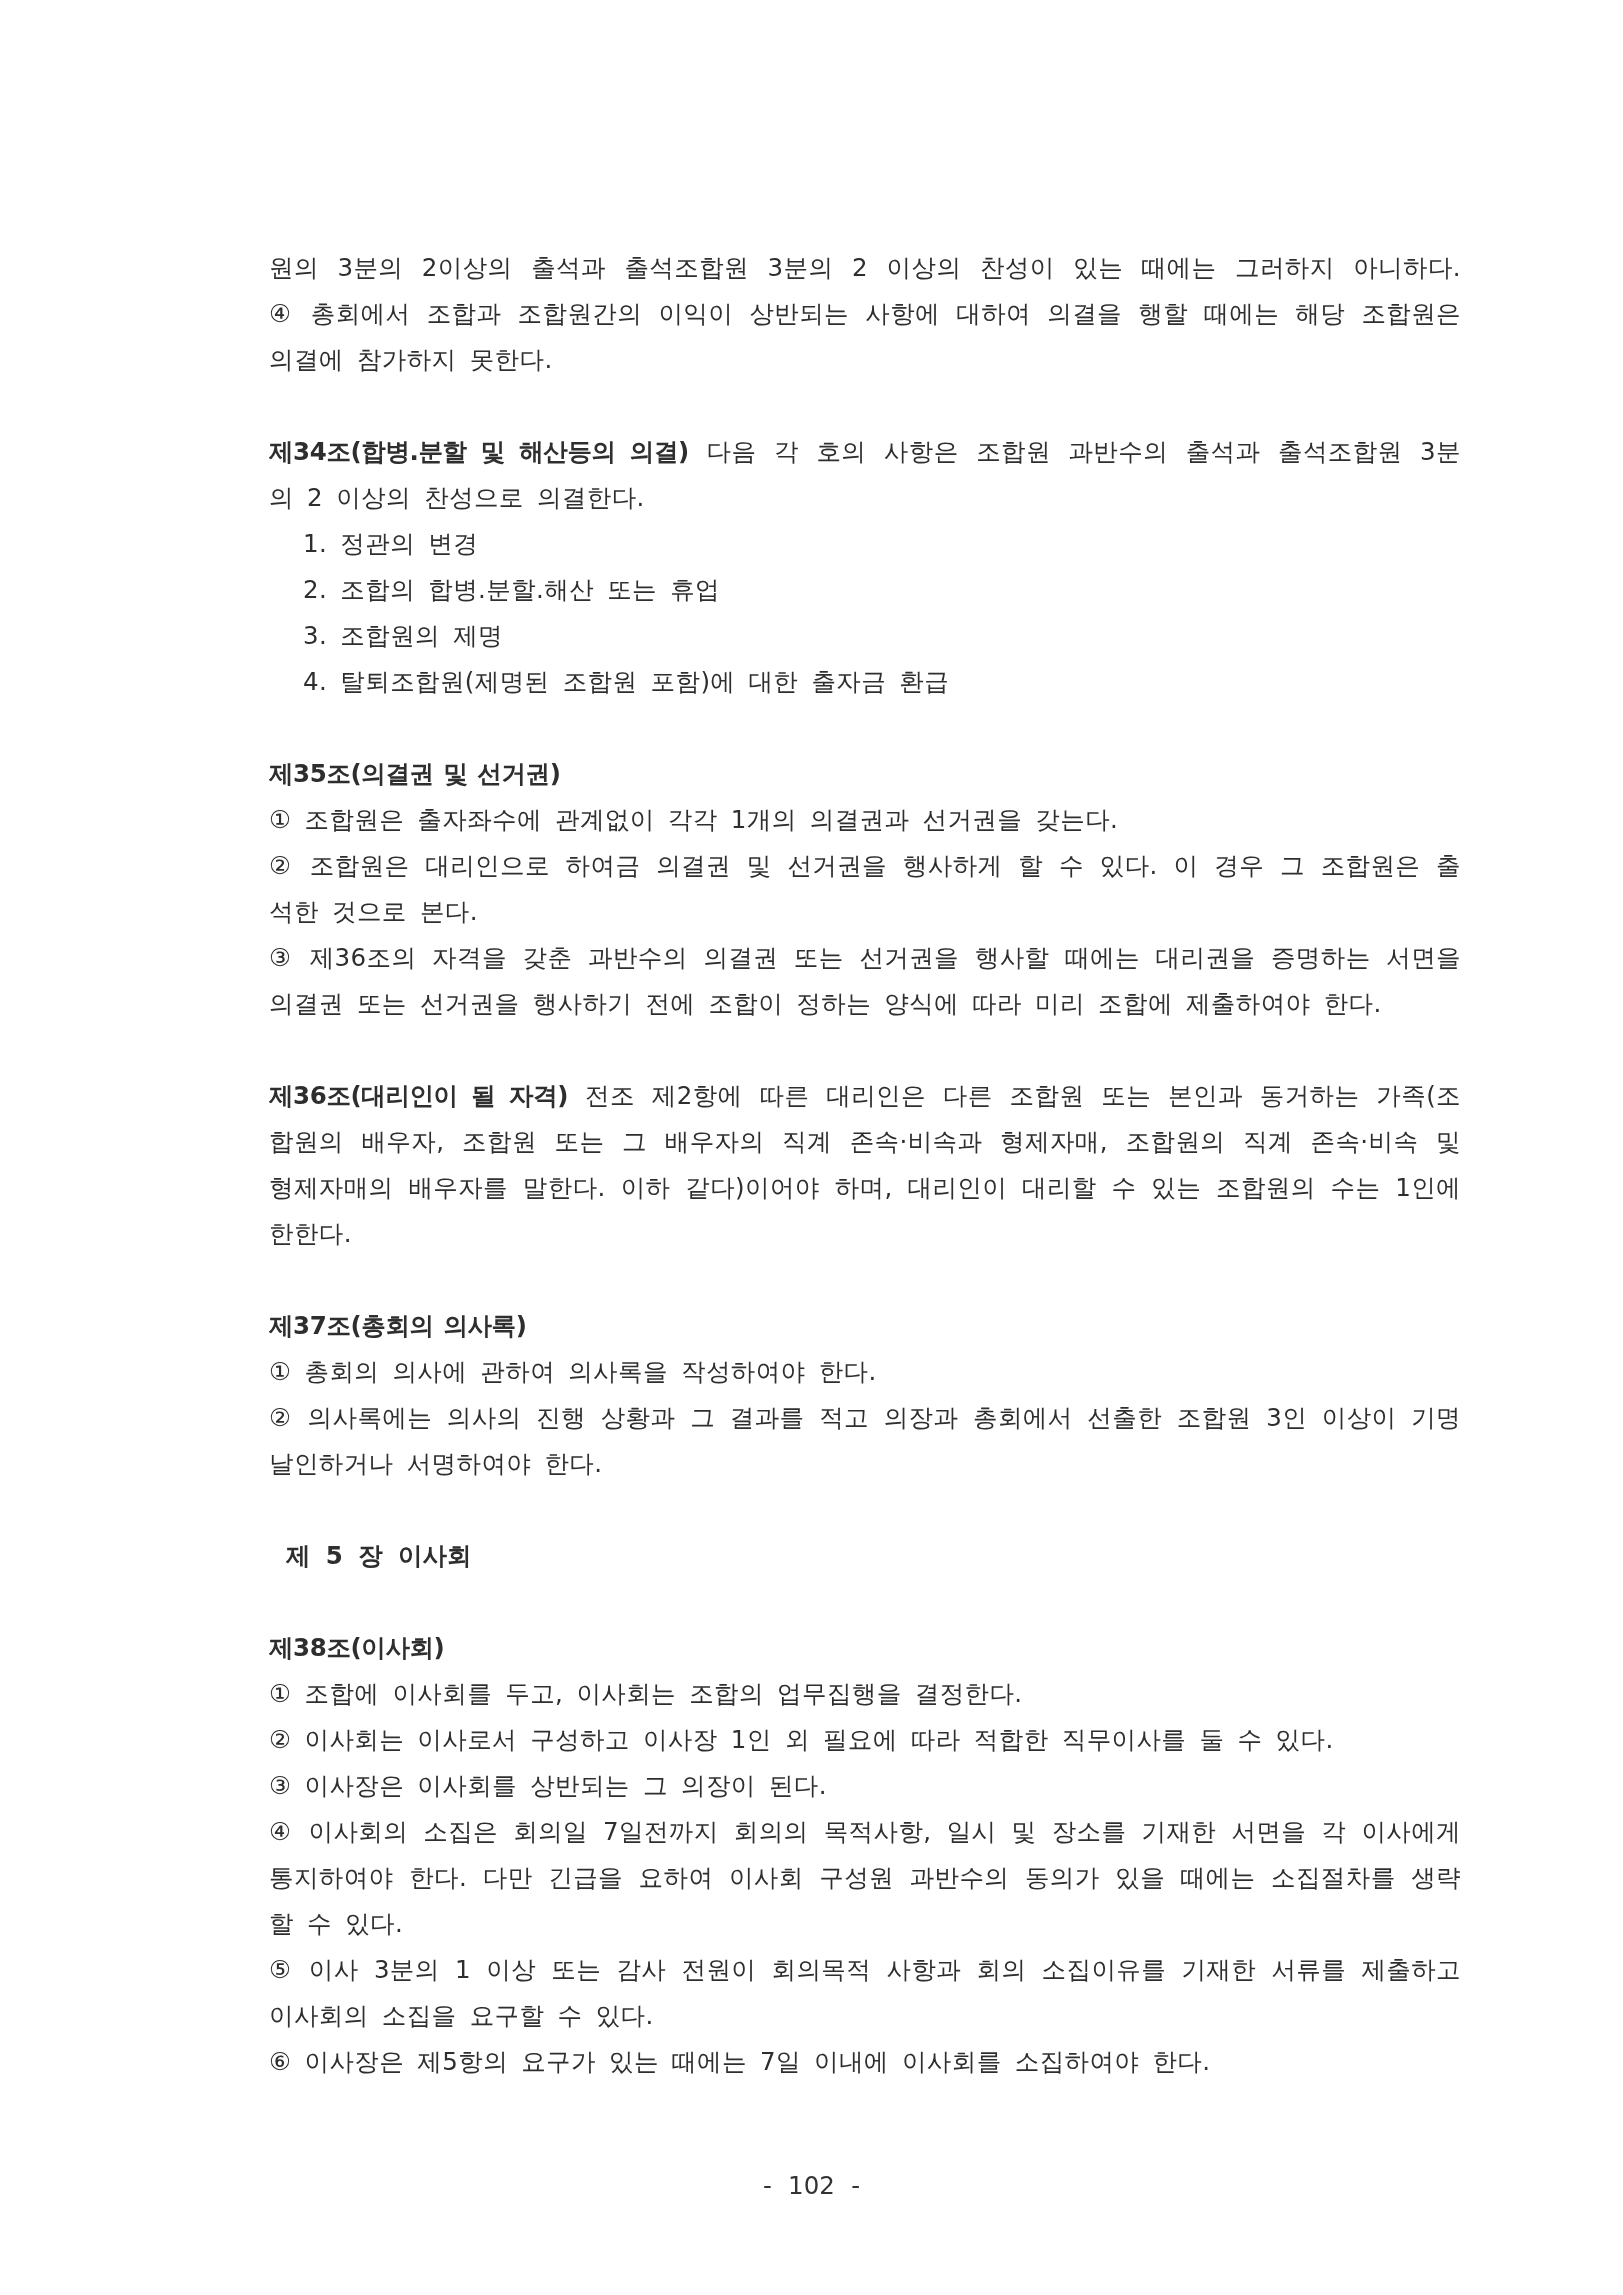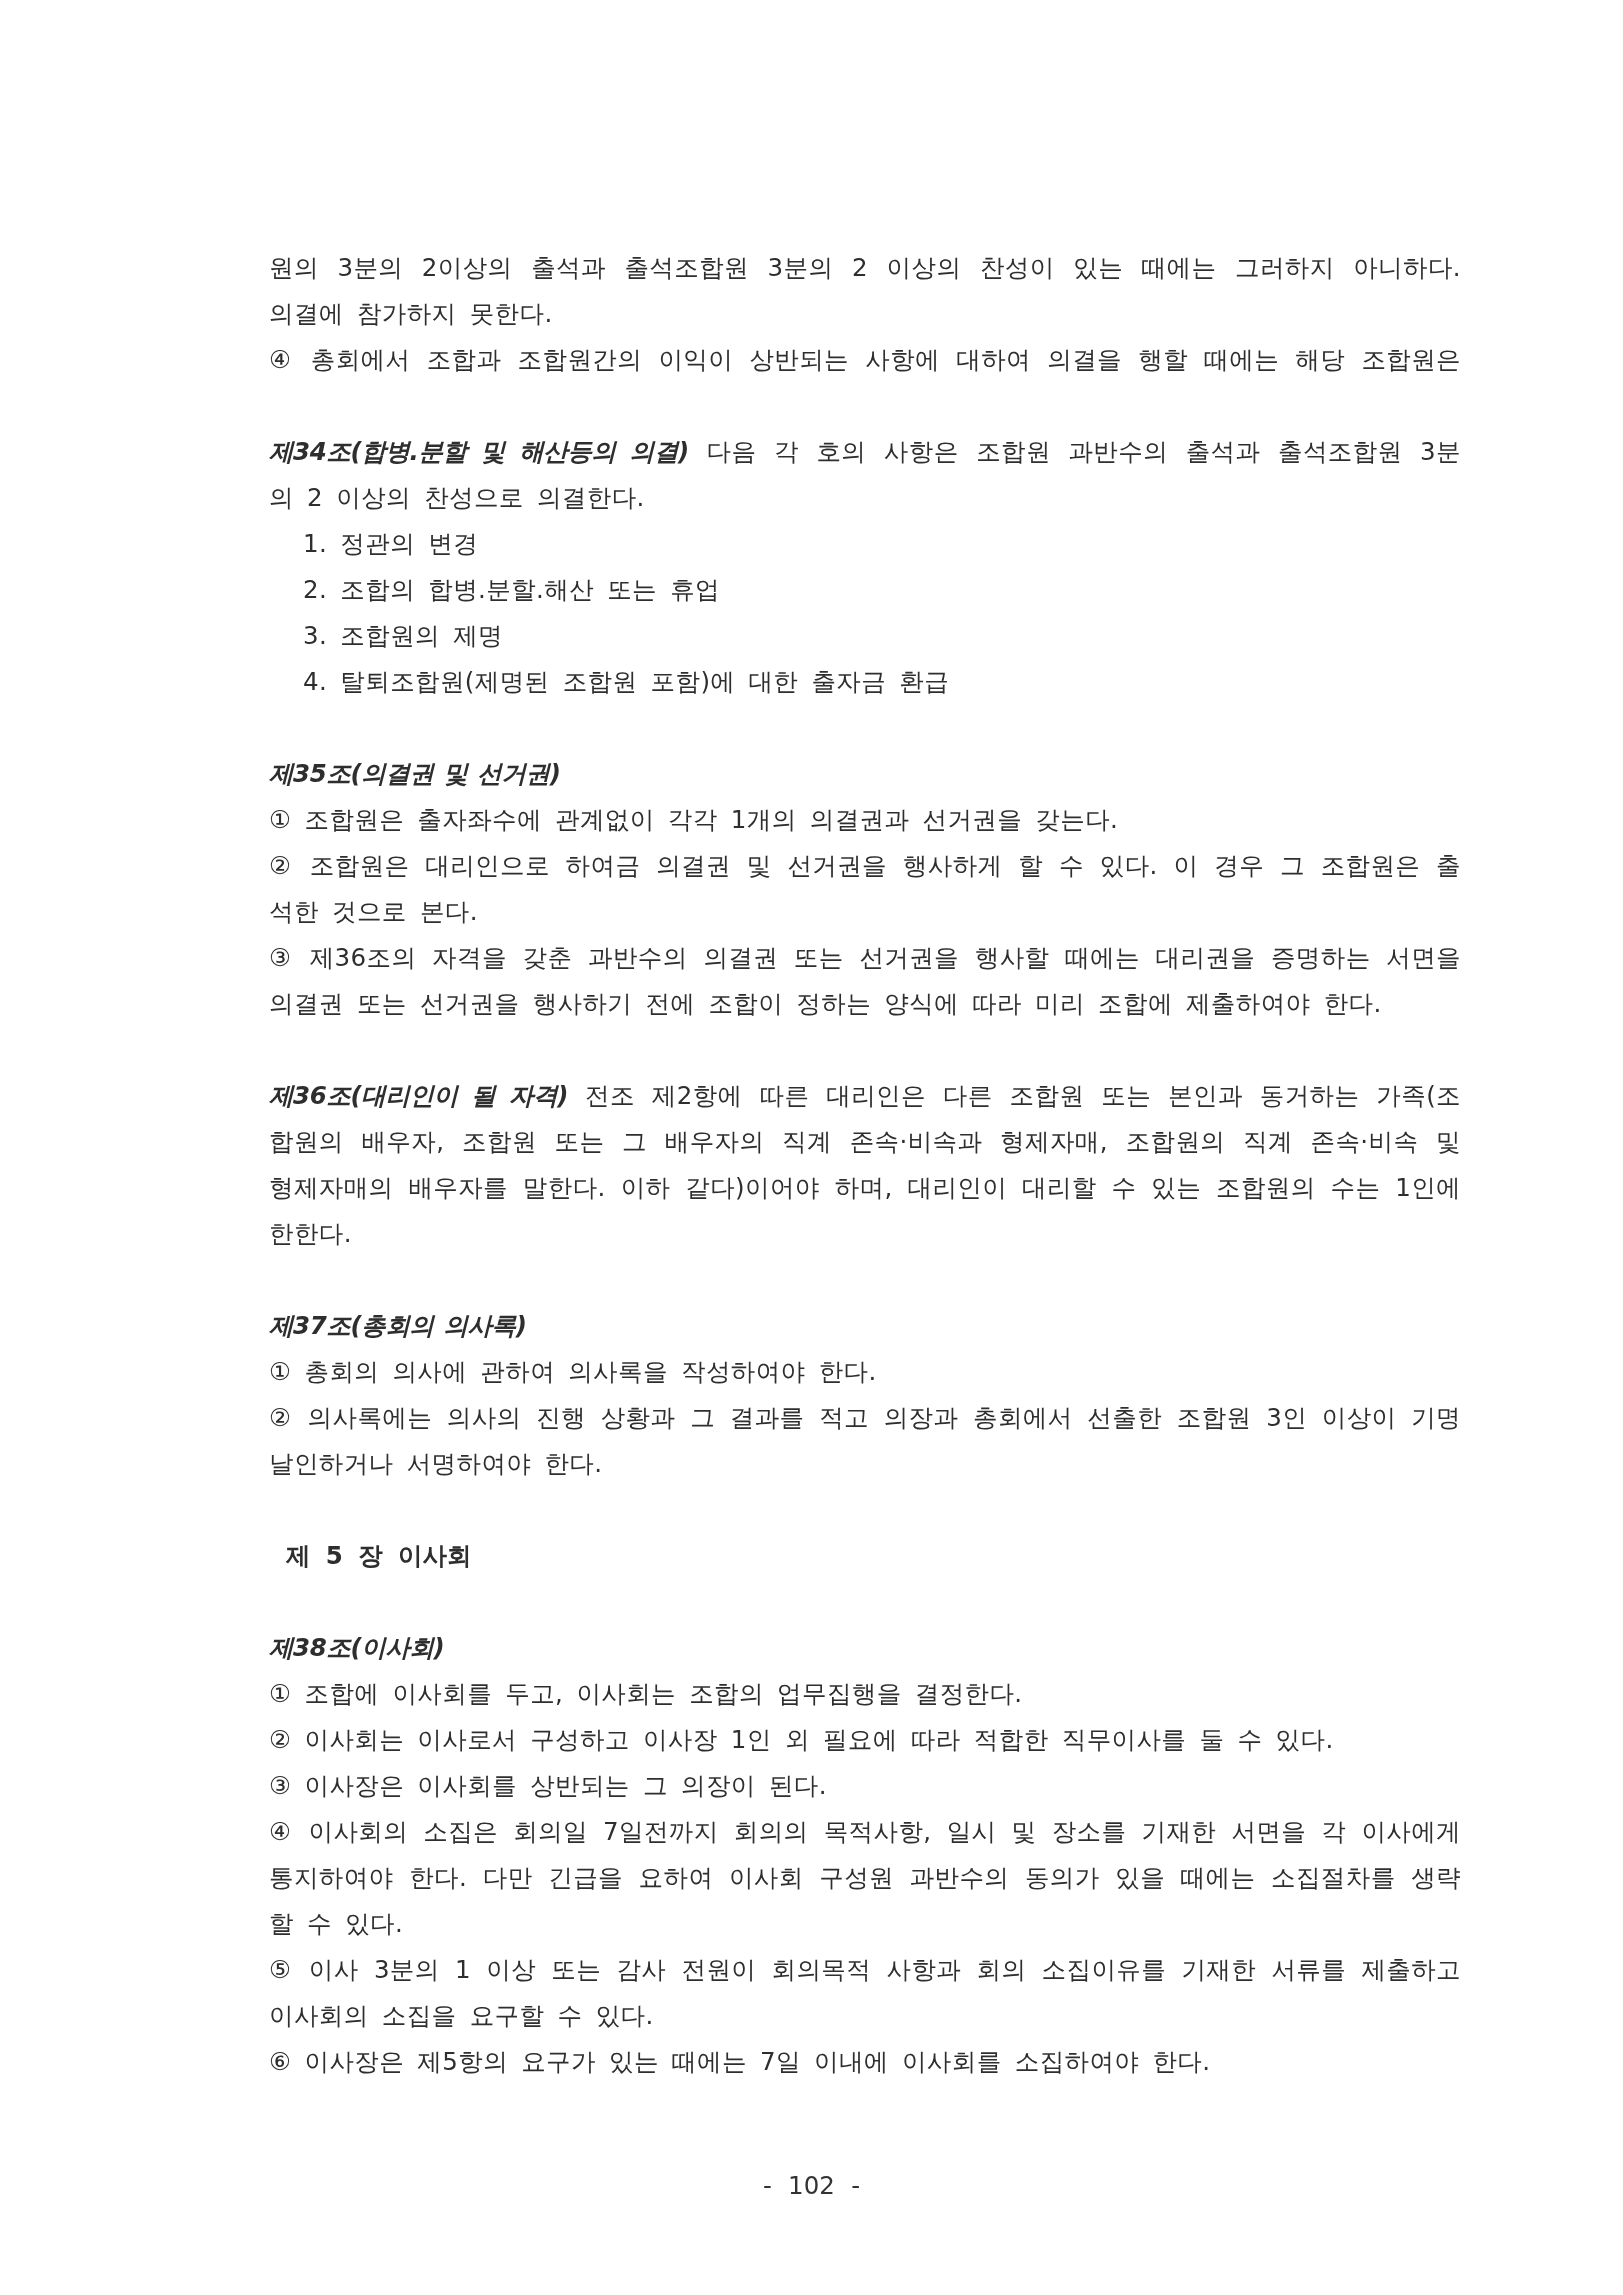--- a/index.html
+++ b/index.html
@@ -40,21 +40,20 @@
       padding-left: 34px;
       text-align-last: left;
     }
     .gap {
       height: 46px;
     }
     .article-title {
       font-weight: bold;
       letter-spacing: -0.4px;
       word-spacing: 1.7px;
-      font-style: italic;
     }
     .chapter {
       font-size: 24.5px;
       line-height: 46px;
       height: 46px;
       font-weight: bold;
       word-spacing: 6.8px;
       padding-left: 17px;
     }
     .page-number {
@@ -68,22 +67,22 @@
       color: #333333;
     }
   </style>
 </head>
 <body>
 
 <div class="page">
 
   <section>
     <div class="line">원의 3분의 2이상의 출석과 출석조합원 3분의 2 이상의 찬성이 있는 때에는 그러하지 아니하다.</div>
+    <div class="line">④ 총회에서 조합과 조합원간의 이익이 상반되는 사항에 대하여 의결을 행할 때에는 해당 조합원은</div>
     <div class="line last">의결에 참가하지 못한다.</div>
-    <div class="line">④ 총회에서 조합과 조합원간의 이익이 상반되는 사항에 대하여 의결을 행할 때에는 해당 조합원은</div>
   </section>
 
   <div class="gap"></div>
 
   <section>
     <div class="line"><span class="article-title">제34조(합병.분할 및 해산등의 의결)</span><span> 다음 각 호의 사항은 조합원 과반수의 출석과 출석조합원 3분</span></div>
     <div class="line last">의 2 이상의 찬성으로 의결한다.</div>
     <div class="line indent">1. 정관의 변경</div>
     <div class="line indent">2. 조합의 합병.분할.해산 또는 휴업</div>
     <div class="line indent">3. 조합원의 제명</div>

